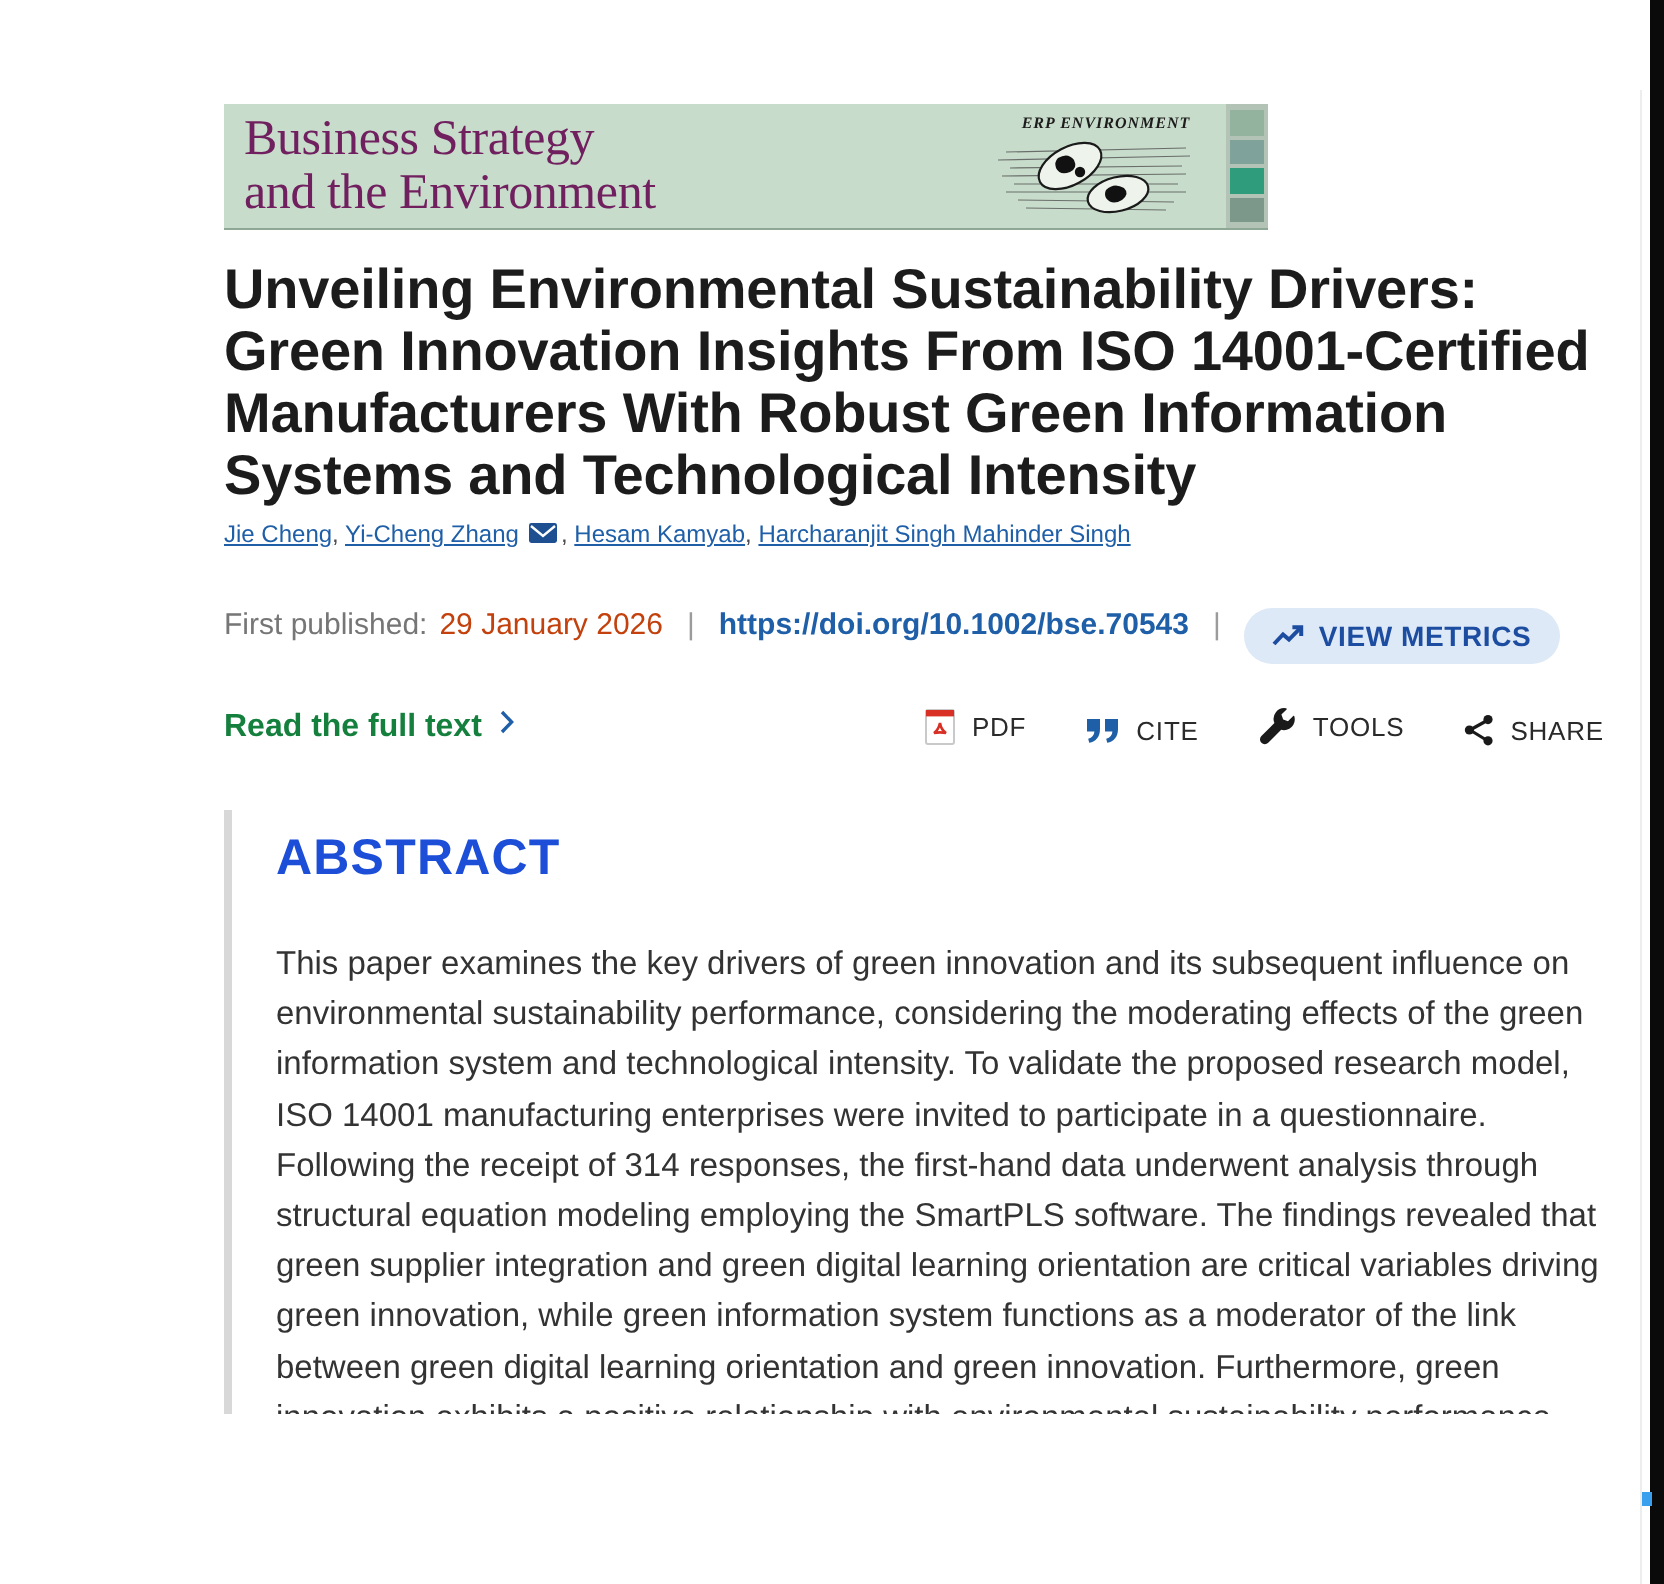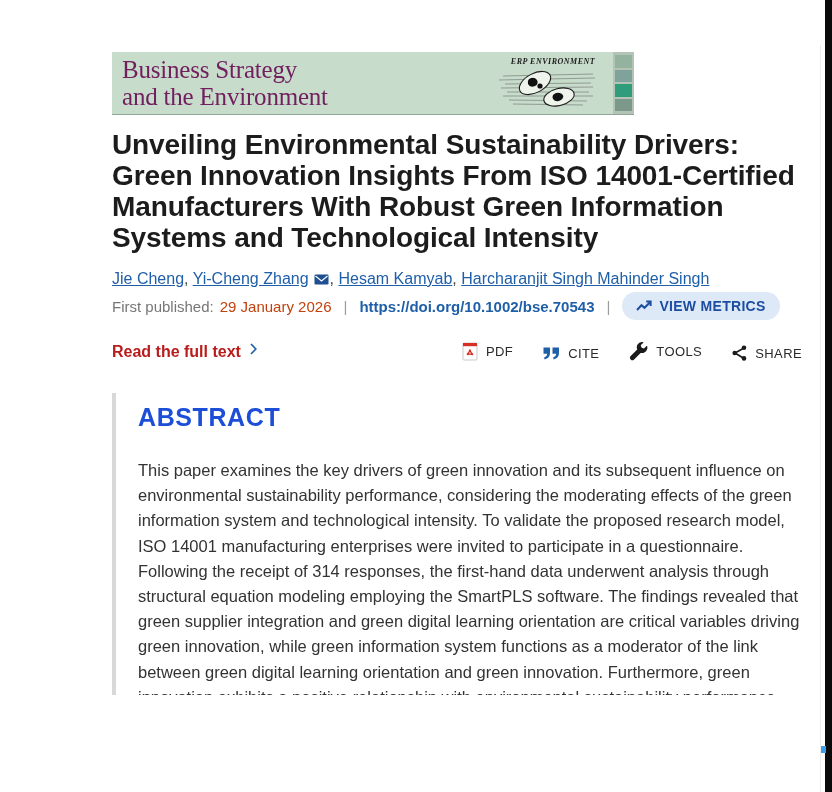--- a/index.html
+++ b/index.html
@@ -31,37 +31,37 @@
   .tile2{background:#7fa39b;}
   .tile3{background:#2f9c7c;}
   .tile4{background:#7c988a;}
 
   
   .article-type{margin-top:25px;font-size:13px;color:#4d4d4d;letter-spacing:0.3px;}
   .title{
     margin:14px 0 0 0;font-size:28px;line-height:31px;font-weight:bold;
     color:#1c1c1c;max-width:724px;letter-spacing:-0.1px;
   }
-  .authors{margin-top:17px;font-size:16px;color:#4a4a4a;}
+  .authors{margin-top:7px;font-size:12px;color:#4a4a4a;}
   .author-link{color:#1f5fa8;text-decoration:underline;cursor:pointer;}
   .envelope{margin:0 1px 0 5px;vertical-align:-1px;}
-  .pub-row{margin-top:4px;display:flex;align-items:center;font-size:15px;}
+  .pub-row{margin-top:30px;display:flex;align-items:flex-start;font-size:15px;}
   .pub-label{color:#767676;margin-right:6px;}
   .pub-date{color:#c2410c;}
   .sep{color:#9b9b9b;padding:0 12px;}
   .doi{color:#1f5fa8;font-weight:bold;text-decoration:none;cursor:pointer;}
   .metrics-pill{
     display:inline-flex;align-items:center;gap:7px;background:#dde9f7;
     border:none;border-radius:15px;padding:6px 14px;cursor:pointer;
   }
   .metrics-pill span{color:#1d4da0;font-weight:bold;font-size:14px;letter-spacing:0.3px;}
 
   
   .action-row{margin-top:22px;display:flex;justify-content:space-between;align-items:center;max-width:724px;}
-  .read-link{display:inline-flex;align-items:flex-start;gap:9px;color:#b91c1c;font-weight:bold;font-size:16px;cursor:pointer;}
+  .read-link{display:inline-flex;align-items:flex-start;gap:9px;color:#15803d;font-weight:bold;font-size:16px;cursor:pointer;}
   .tool-group{display:flex;align-items:flex-end;gap:30px;}
   .tool-btn{display:inline-flex;align-items:center;gap:8px;cursor:pointer;background:none;border:none;padding:0;}
   .tool-btn span{font-size:13px;color:#2a2a2a;letter-spacing:0.4px;font-family:"Liberation Sans",sans-serif;}
 
   
   .abstract{margin-top:32px;border-left:4px solid #d8d8d8;padding:10px 0 0 22px;max-width:698px;}
   .abstract-heading{margin:0;font-size:25px;font-weight:600;color:#1d4ed8;letter-spacing:0.6px;}
   .abstract-body{margin-top:26px;height:237px;overflow:hidden;}
   .abstract-text{margin:0;font-size:16.5px;line-height:25.2px;color:#333333;}
 

